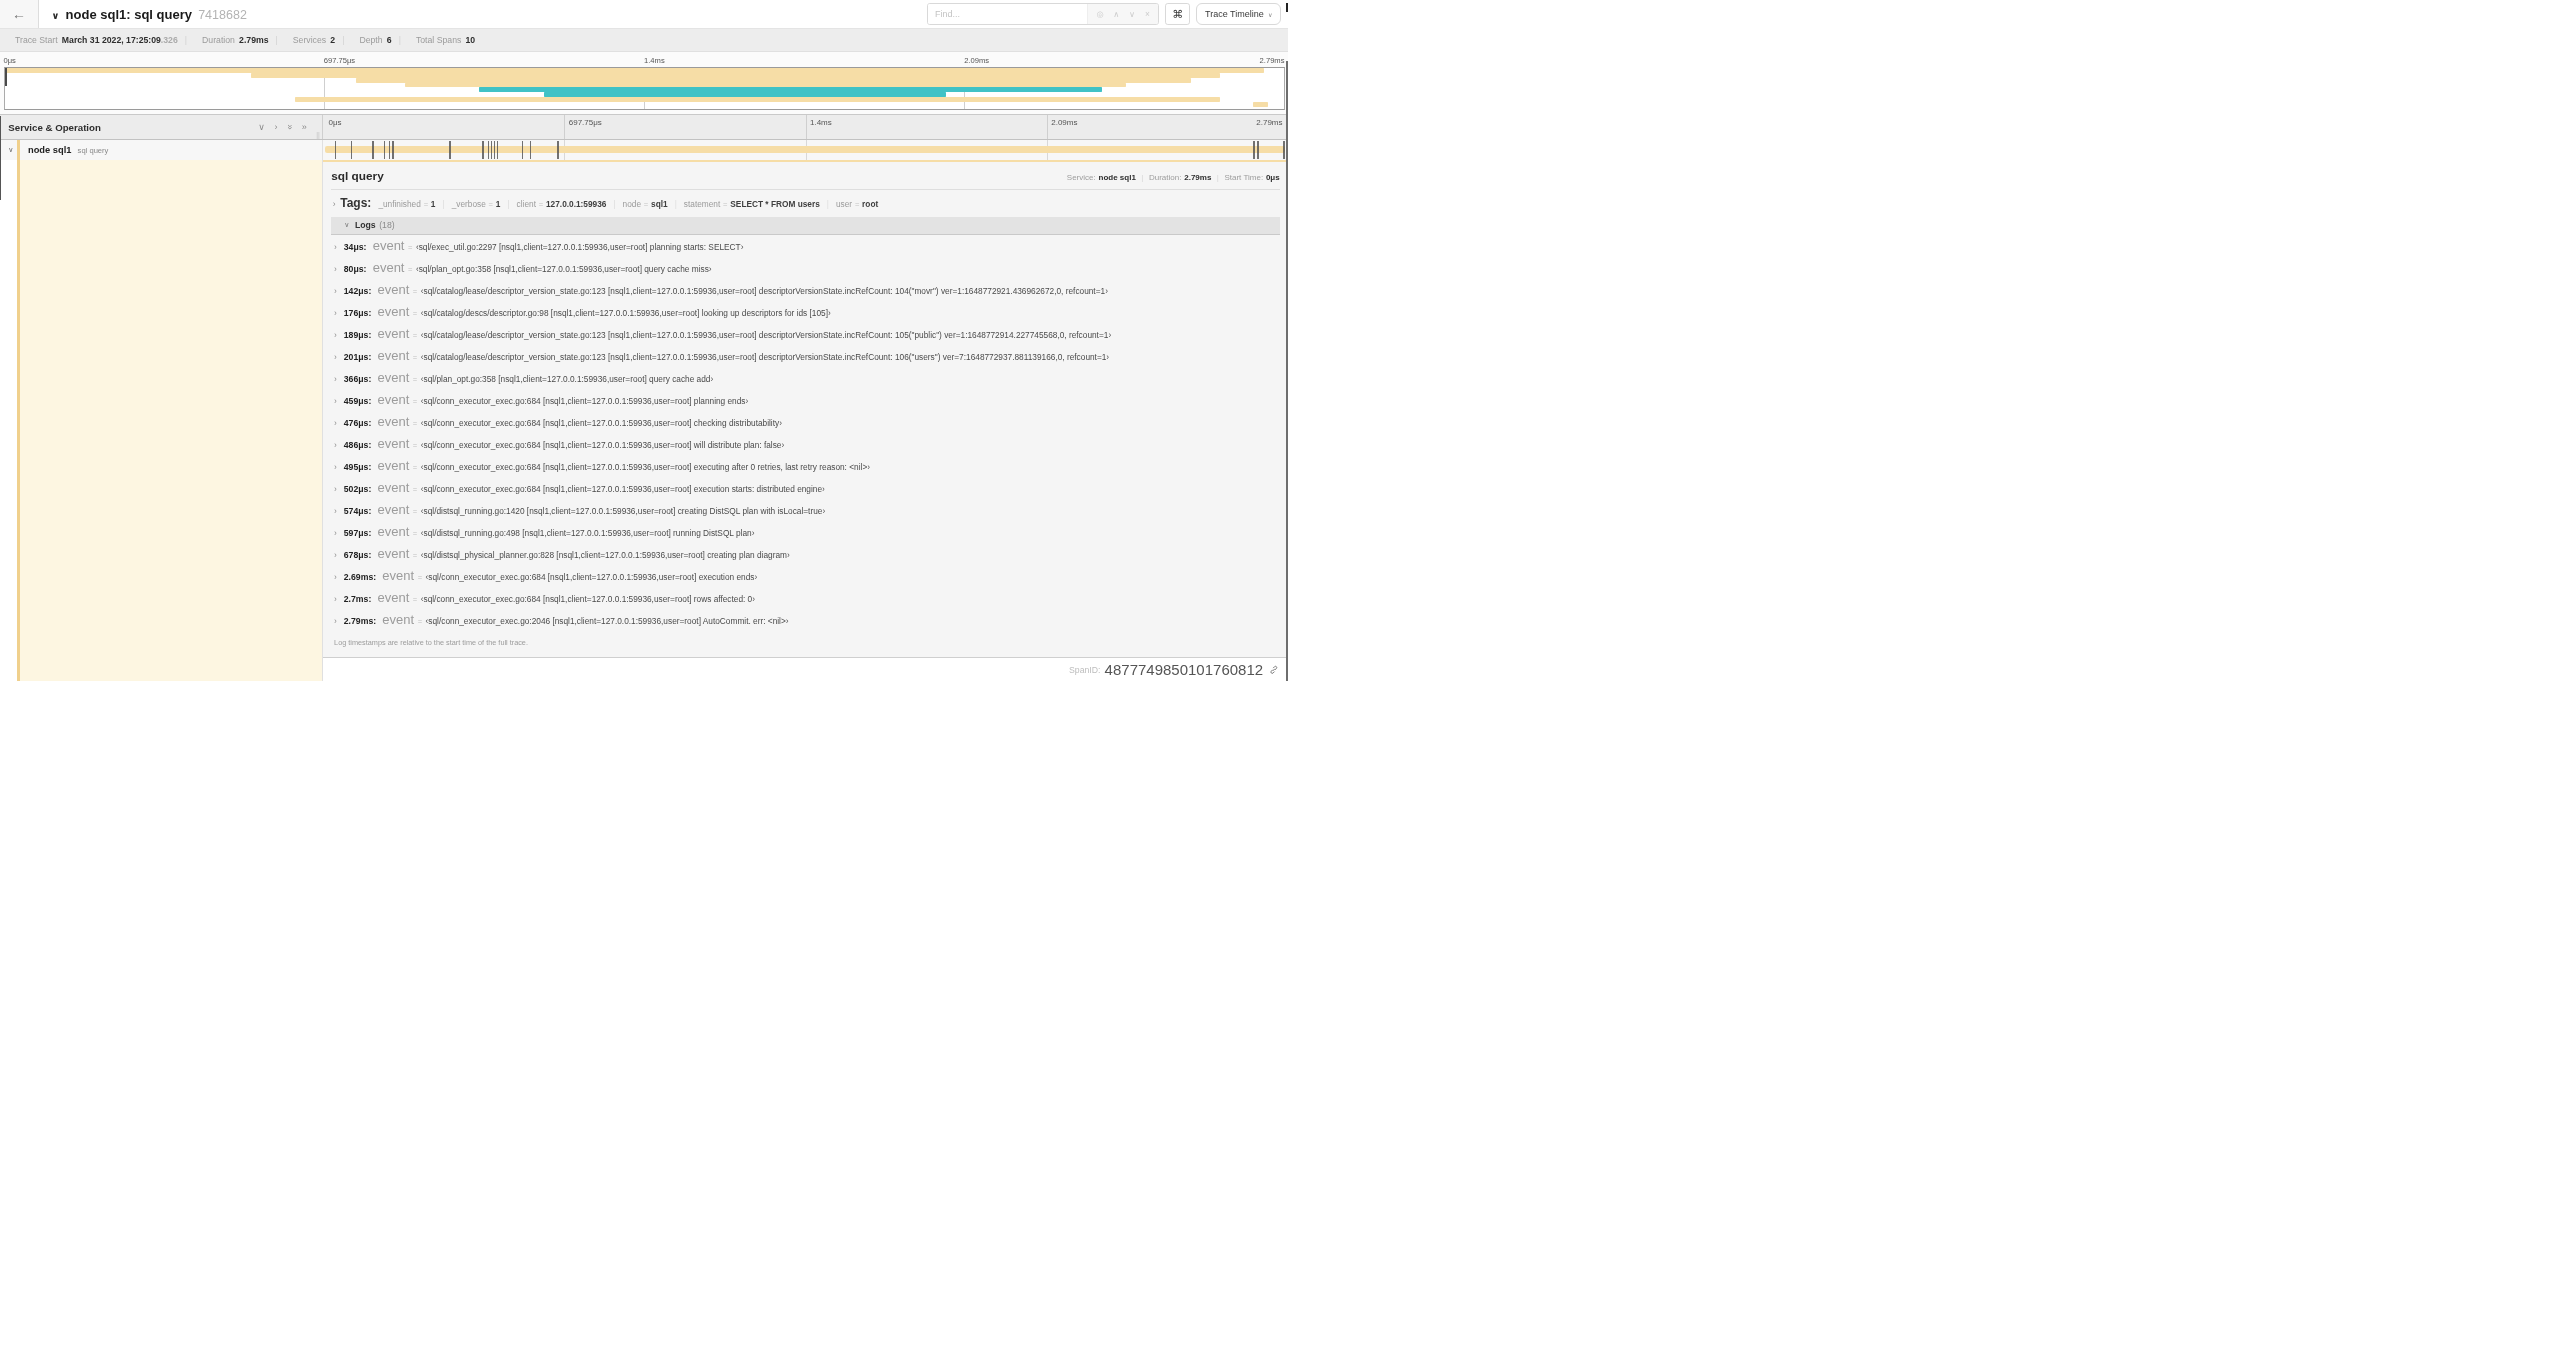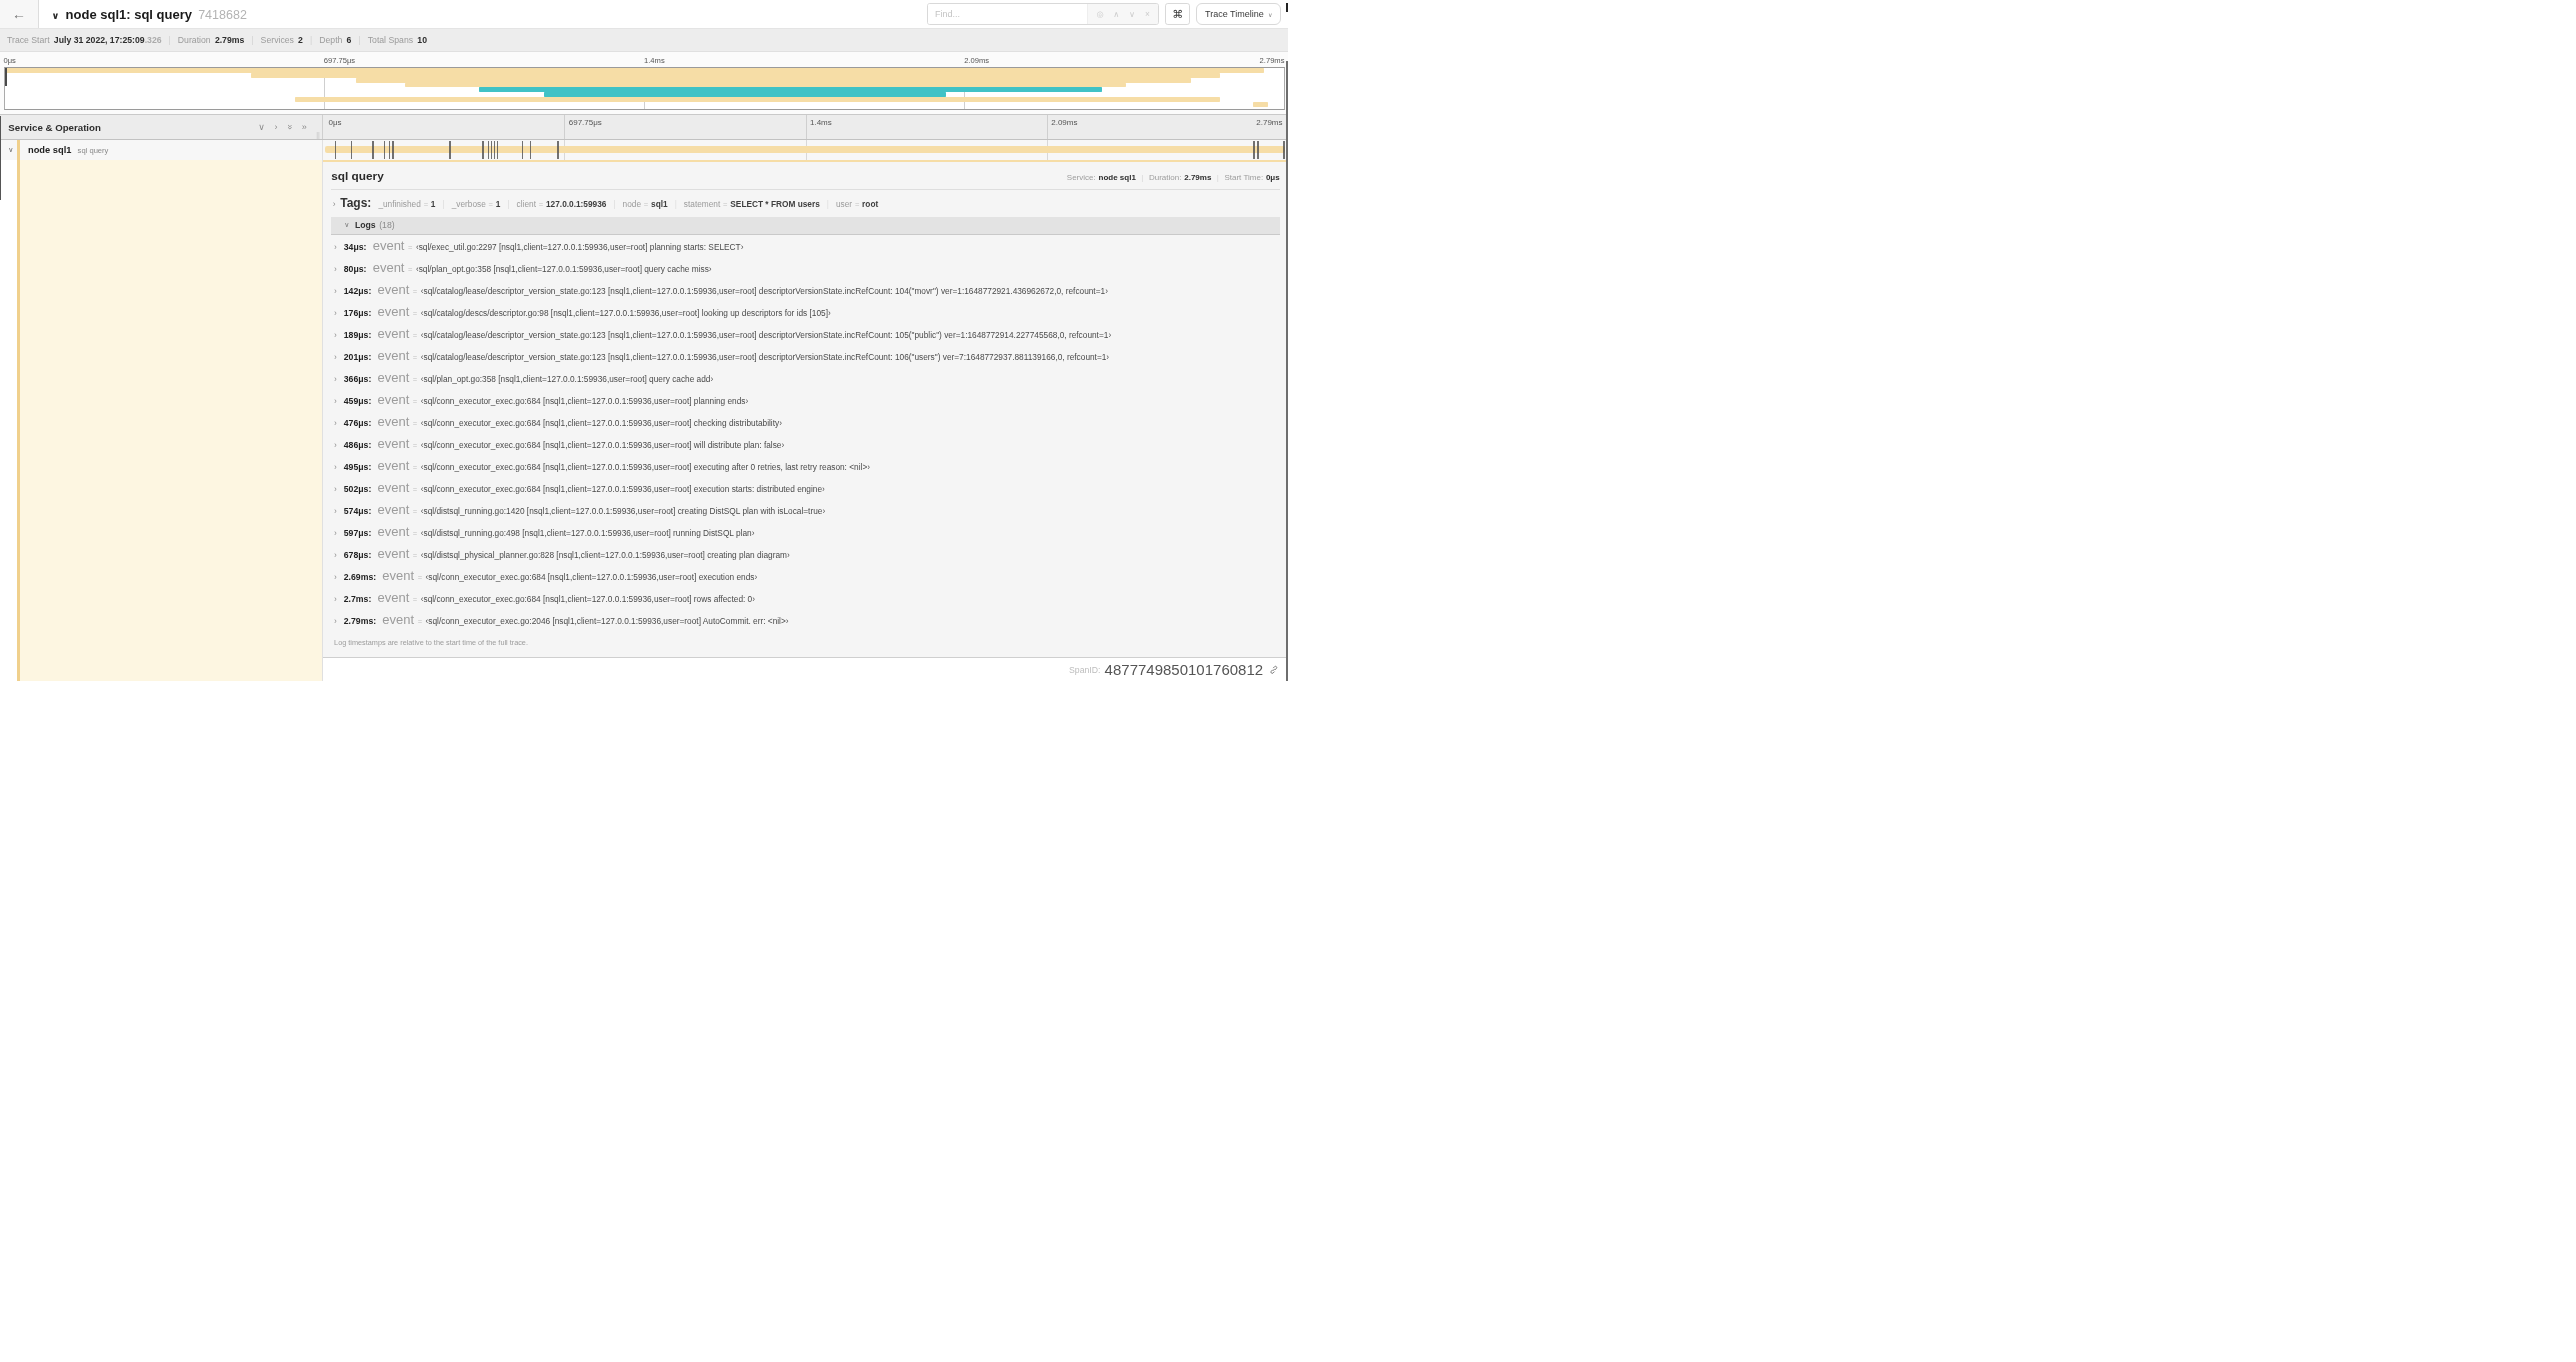--- a/index.html
+++ b/index.html
@@ -23,21 +23,21 @@
   .find-suffix span { cursor:pointer; }
   .sq-btn { height:21.5px; width:25px; margin-left:6.2px; border:0.7px solid #d9d9d9; border-radius:2.8px; background:#fff;
             display:flex; align-items:center; justify-content:center; font-size:11px; color:#3a3a3a; cursor:pointer; }
   .view-btn { height:21.5px; margin:0 7px 0 6.2px; border:0.7px solid #d9d9d9; border-radius:6px; background:#fff;
               display:flex; align-items:center; padding:0 7.6px; font-size:9px; color:#3a3a3a; cursor:pointer; }
   .view-btn .caret { font-size:6.2px; color:#888; margin-left:4.2px; }
 
   
   .summary-bar { height:23px; background:#ededed; border-bottom:0.7px solid #e0e0e0; display:flex; align-items:center; padding-left:7px; font-size:8.7px; }
   .sum-item { display:flex; align-items:baseline; }
-  .sum-label { color:#9b9b9b; margin-right:4.2px; }
+  .sum-label { color:#9b9b9b; margin-right:4.2px;margin-left:8px; }
   .sum-value { color:#2e2e2e; font-weight:700; }
   .sum-suffix { color:#ababab; font-weight:700; }
   .sum-sep { color:#d2d2d2; margin:0 7px; }
 
   
   .minimap { position:relative; height:62px; background:#fbfbfb; padding-top:3.5px; }
   .mm-labels { position:relative; height:10.4px; font-size:7.6px; color:#555; margin:0 3.5px; }
   .mm-labels span { position:absolute; top:0; }
   .mm-box { position:relative; margin:0.7px 3.5px 0 3.5px; height:43px; background:#fff; border:0.7px solid #ababab; border-top:1.4px solid #9a9a9a; border-bottom:1.4px solid #9a9a9a; overflow:hidden; }
   .mm-grid { position:absolute; top:0; bottom:0; width:0.7px; background:#cfcfcf; }
@@ -152,21 +152,21 @@
     <div class="view-btn">
       <span>Trace Timeline</span>
       <span class="caret">∨</span>
     </div>
   </div>
 
   <div class="summary-bar">
 
       <div class="sum-item">
         <span class="sum-label">Trace Start</span>
-        <span class="sum-value">July 31 2022, 17:25:09</span>
+        <span class="sum-value">March 31 2022, 17:25:09</span>
         <span class="sum-suffix">.326</span>
       </div>
     <span class="sum-sep">|</span>
       <div class="sum-item">
         <span class="sum-label">Duration</span>
         <span class="sum-value">2.79ms</span>
         <span class="sum-suffix"></span>
       </div>
     <span class="sum-sep">|</span>
       <div class="sum-item">

